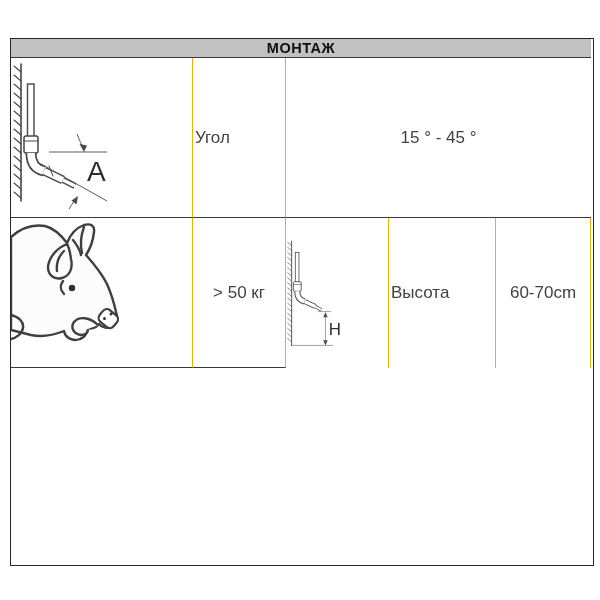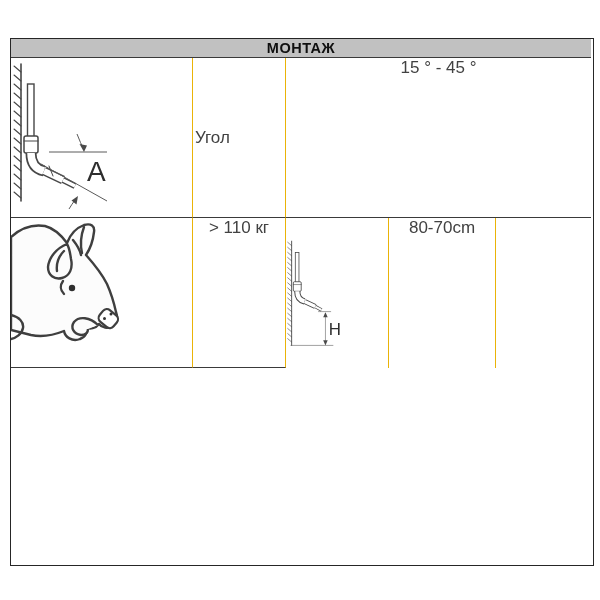--- a/index.html
+++ b/index.html
@@ -22,21 +22,21 @@
     grid-column:1 / 6;
     background:#c1c1c1;
     display:flex;align-items:center;justify-content:center;
     font-size:14.5px;font-weight:700;color:#0f0f0f;letter-spacing:.5px;
   }
   .label-cell{
     display:flex;align-items:center;justify-content:flex-start;
     padding-left:2px;font-size:17px;color:#424242;
   }
   .value-cell{
-    display:flex;align-items:flex-start;justify-content:center;
+    display:flex;align-items:center;justify-content:center;
     font-size:17px;color:#424242;white-space:nowrap;
   }
   .span3{grid-column:3 / 6;}
   .img-cell svg{display:block;width:100%;height:100%;}
   .draw{stroke:#474747;fill:none;stroke-linecap:round;}
   .tube-out{stroke:#474747;fill:none;}
   .tube-in{stroke:#ffffff;fill:none;}
   .dim{stroke:#5a5a5a;stroke-width:1;fill:none;}
   .arrow{fill:#4a4a4a;stroke:none;}
   .glyph{fill:#2e2e2e;font-family:"Liberation Sans","DejaVu Sans",sans-serif;}
@@ -97,21 +97,21 @@
         </g>
         <circle cx="93.5" cy="100.5" r="1.5" fill="#333333"></circle>
         <circle cx="100" cy="96" r="1.5" fill="#333333"></circle>
         <path class="pig-fill" stroke-width="2.2" d="M87 107 C79 99 68 98 63 104 C59 110 63 116 70 117 C74 117 77 115 77 111"></path>
         <circle cx="61" cy="70" r="3.2" fill="#2f2f2f"></circle>
         <path class="pig-line" stroke-width="1.8" d="M52 63 C49 67 49 72 53 76"></path>
         <path class="pig-line" stroke-width="2.2" d="M0 97 C8 99 13 104 12 110 C11 116 5 120 0 121"></path>
       </svg>
     </div>
     <div class="cell value-cell b-r b-b">
-      <span>&gt; 110 кг</span>
+      <span>&gt; 50 кг</span>
     </div>
 
     <div class="cell img-cell b-r">
       <svg viewBox="0 0 181 194">
         <line class="draw" x1="10" y1="5" x2="10" y2="190" stroke-width="1.6"></line>
         <path class="draw" stroke-width="1.1" d="M10 13 l-7 -6 M10 22 l-7 -6 M10 31 l-7 -6 M10 40 l-7 -6 M10 49 l-7 -6 M10 58 l-7 -6 M10 67 l-7 -6 M10 76 l-7 -6 M10 85 l-7 -6 M10 94 l-7 -6 M10 103 l-7 -6 M10 112 l-7 -6 M10 121 l-7 -6 M10 130 l-7 -6 M10 139 l-7 -6 M10 148 l-7 -6 M10 157 l-7 -6 M10 166 l-7 -6 M10 175 l-7 -6 M10 184 l-7 -6"></path>
         <rect x="16.5" y="25" width="6.5" height="54" fill="#ffffff" stroke="#474747" stroke-width="1.4"></rect>
         <rect x="13" y="77" width="14" height="17" rx="2" fill="#ffffff" stroke="#474747" stroke-width="1.5"></rect>
         <line class="draw" x1="13" y1="82" x2="27" y2="82" stroke-width="1"></line>
         <path class="tube-out" stroke-width="11" d="M20 94 C20 104 24 110 33 112"></path>
@@ -122,18 +122,21 @@
         <path class="tube-in" stroke-width="3.5" d="M52 121 L63 127"></path>
 
         <path class="dim" d="M57 130 H80"></path>
         <line class="dim" x1="70" y1="133" x2="70" y2="188"></line>
         <polygon class="arrow" points="70,131 66,140 74,140"></polygon>
         <polygon class="arrow" points="70,190 66,181 74,181"></polygon>
         <text class="glyph" x="76" y="172" font-size="30">H</text>
         <path class="dim" d="M8 190 H84" stroke-width="1.4"></path>
       </svg>
     </div>
+    <div class="cell label-cell b-r">
+      <span>Высота</span>
+    </div>
     <div class="cell value-cell b-r">
-      <span>80-70cm</span>
+      <span>60-70cm</span>
     </div>
 
   </div>
 </div>
 
 </body></html>

